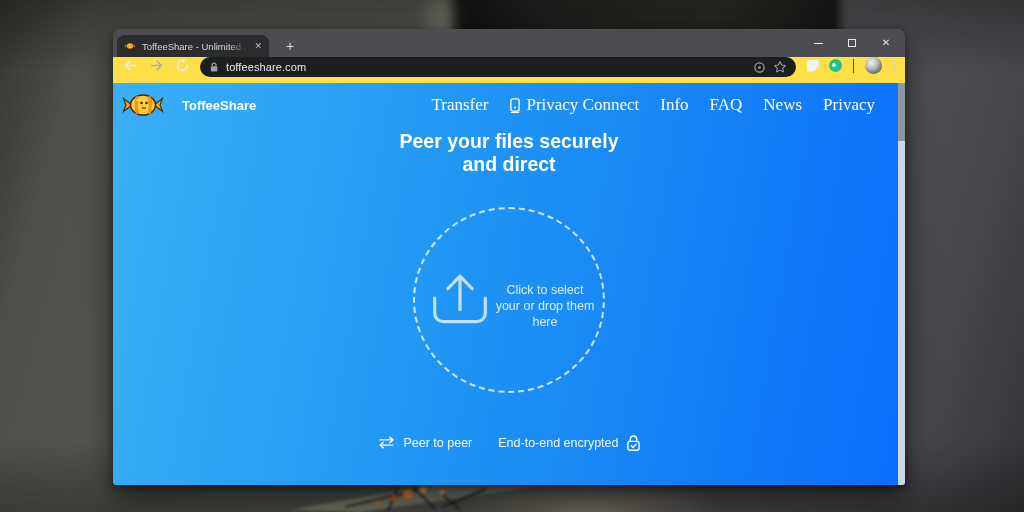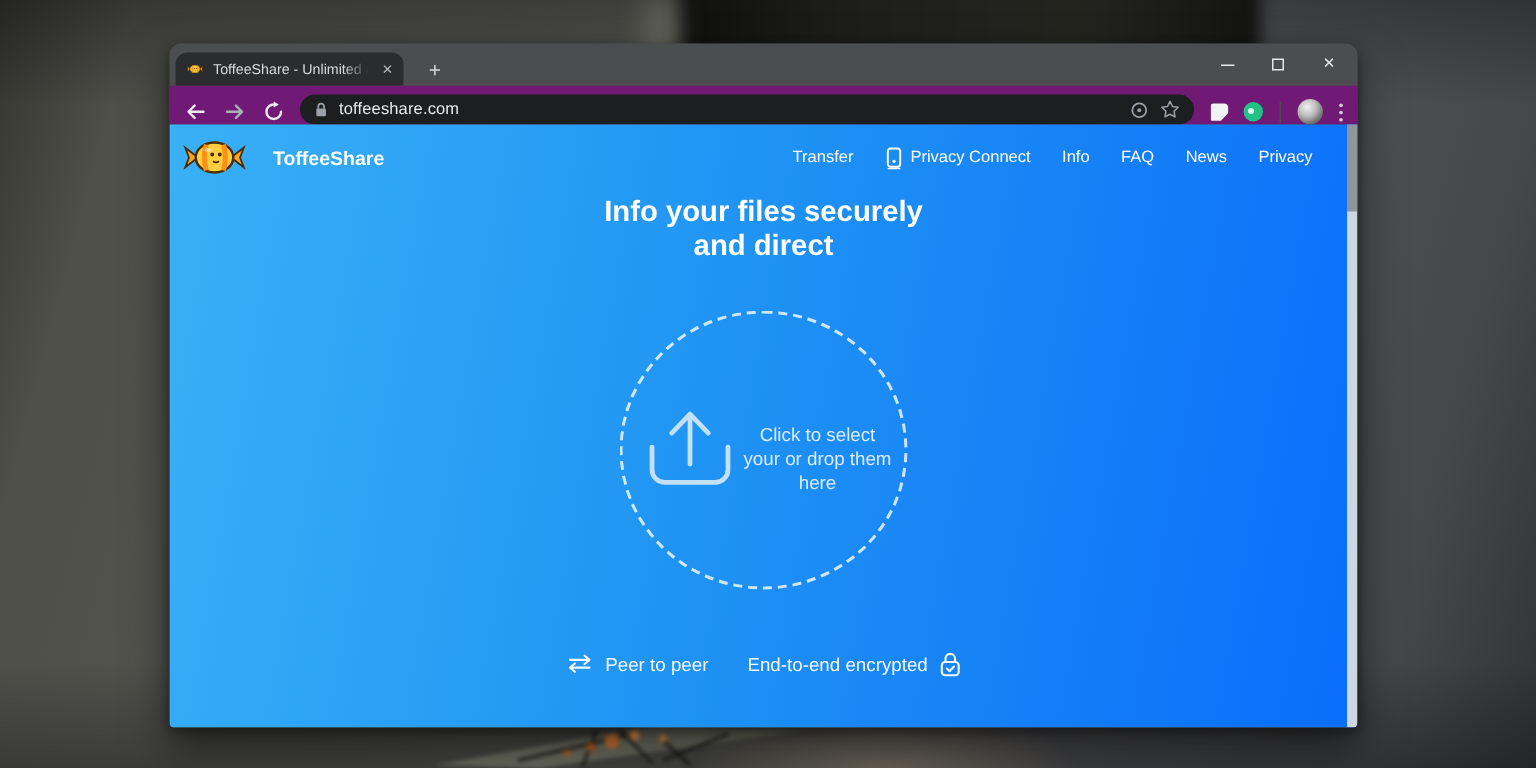--- a/index.html
+++ b/index.html
@@ -38,21 +38,21 @@
   .tab-close { font-size:9px; color:#b9bbbd; line-height:1; }
   .new-tab { position:absolute; left:165px; top:5px; width:24px; height:23px;
     display:flex; align-items:center; justify-content:center;
     font-size:14px; color:#d6d7d8; font-weight:400; }
   .win-controls { position:absolute; right:2px; top:0; height:28px; display:flex; }
   .win-btn { width:34px; height:28px; display:flex; align-items:center; justify-content:center; color:#e6e7e8; }
   .glyph-min { display:block; width:9px; border-top:1.3px solid #e6e7e8; }
   .glyph-max { display:block; width:8px; height:8px; border:1.2px solid #e6e7e8; }
   .glyph-close { font-size:10px; line-height:1; }
 
-  .toolbar { height:26px; background:#701a75; display:flex; align-items:flex-end; padding:0 9px; gap:9px; }
+  .toolbar { height:26px; background:#fde047; display:flex; align-items:flex-start; padding:0 9px; gap:9px; }
   .nav-ico { display:flex; align-items:center; justify-content:center; width:17px; height:17px; border-radius:50%; }
   .omnibox { flex:1; height:20px; background:#1c1e20; border-radius:10px;
     display:flex; align-items:center; gap:7px; padding:0 9px; }
   .url-text { flex:1; font-size:11px; color:#e8eaed; letter-spacing:.1px; }
   .ext-row { display:flex; align-items:center; gap:10px; margin-left:2px; }
   .ext-flag { width:12px; height:12px; background:#f1f3f4; border-radius:2px 3px 2px 2px;
     clip-path:polygon(0 0,100% 0,100% 55%,58% 100%,0 100%); }
   .ext-green { width:13px; height:13px; border-radius:50%; background:#22c186; position:relative; }
   .ext-green::after { content:""; position:absolute; left:3px; top:4px; width:4px; height:4px;
     border-radius:50%; background:rgba(255,255,255,.85); }
@@ -60,21 +60,21 @@
   .avatar { width:17px; height:17px; border-radius:50%;
     background:radial-gradient(circle at 38% 32%, #f2f2f2, #b9b9b9 40%, #6d6d6d 72%, #3a3a3a); }
 
   
   .page { position:relative; height:402px; overflow:hidden;
     background:linear-gradient(100deg, #3ab0f7 0%, #2196f3 42%, #0a6dfb 100%); color:#fff; }
 
   .site-header { display:flex; align-items:center; padding:9px 30px 0 8px; }
   .brand { display:flex; align-items:center; gap:17px; cursor:pointer; }
   .brand-name { font-size:13px; font-weight:700; }
-  .main-nav { margin-left:auto; display:flex; align-items:center; gap:21px; font-size:11px; }
+  .main-nav { margin-left:auto; display:flex; align-items:flex-end; gap:21px; font-size:17px;font-family:Liberation Serif, serif; }
   .main-nav a { color:#fff; text-decoration:none; display:flex; align-items:center; gap:5px; cursor:pointer; }
 
   .hero { margin-top:12px; text-align:center; font-size:19.5px; font-weight:700; line-height:1.18; }
 
   .dropzone { width:192px; height:186px; margin:31px auto 0;
     border:2px dashed rgba(255,255,255,0.78); border-radius:50%;
     display:flex; flex-direction:row; align-items:center; justify-content:center; cursor:pointer; }
   .drop-text { margin-top:12px; text-align:center; font-size:12.5px; line-height:1.28; color:#d9edfd; }
 
   .features { margin-top:40px; display:flex; justify-content:center; gap:26px;
@@ -218,21 +218,21 @@
         <a>
             <span>News</span>
           </a>
         <a>
             <span>Privacy</span>
           </a>
       </nav>
     </div>
 
     <div class="hero">
-      <div>Info your files securely</div>
+      <div>Peer your files securely</div>
       <div>and direct</div>
     </div>
 
     <div class="dropzone">
       <svg width="72" height="60" viewBox="0 0 76 64">
         <g stroke="#c2e1f9" stroke-width="3.4" fill="none" stroke-linecap="round" stroke-linejoin="round">
           <path d="M38 42 V8"></path>
           <path d="M25 20 L38 6.5 L51 20"></path>
           <path d="M11 30 v16 a9 9 0 0 0 9 9 h36 a9 9 0 0 0 9 -9 v-16"></path>
         </g>

